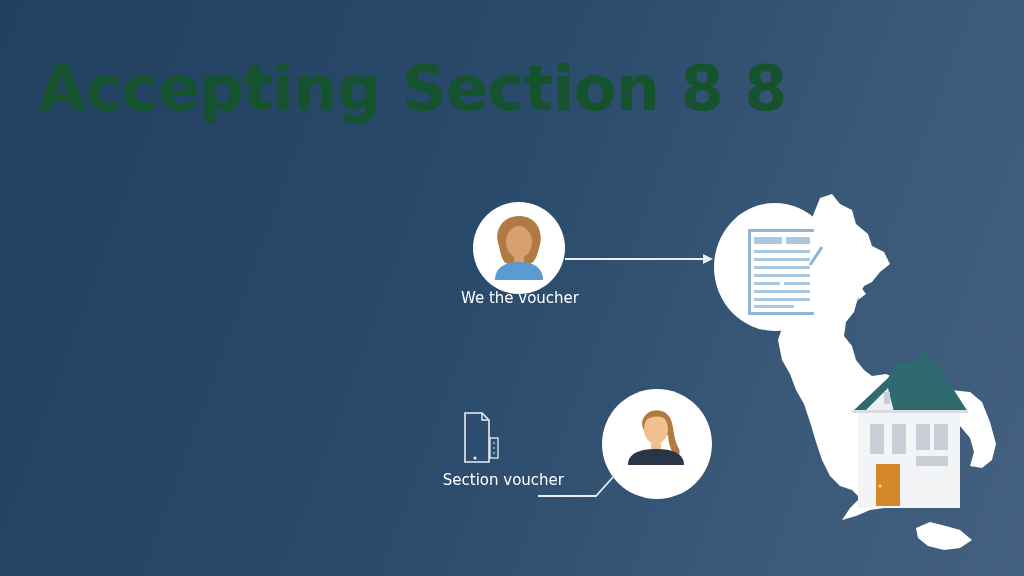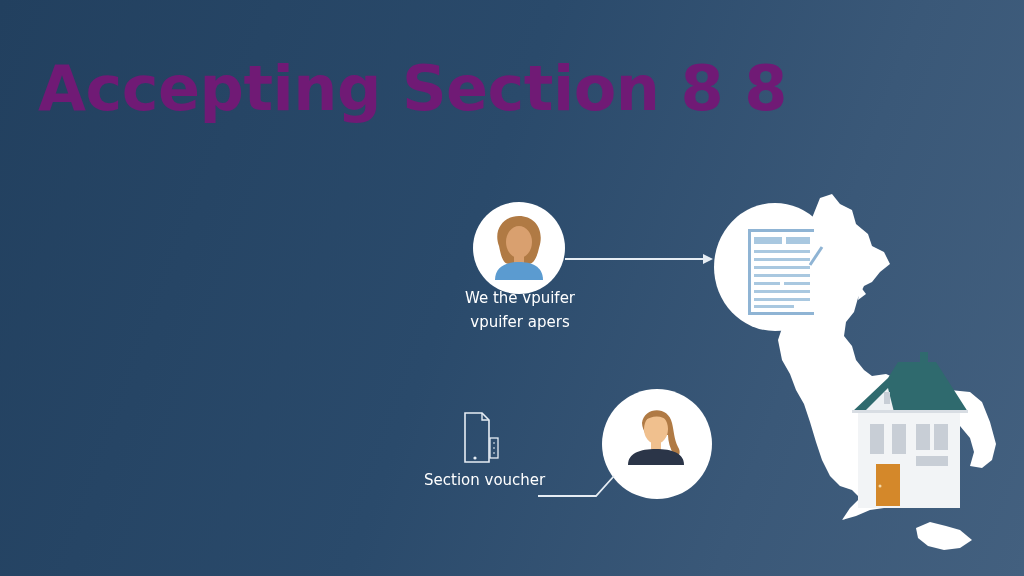--- a/index.html
+++ b/index.html
@@ -3,21 +3,21 @@
 <meta charset="utf-8">
 <style>
   html, body { margin: 0; padding: 0; }
   body {
     width: 1024px; height: 576px; overflow: hidden; position: relative;
     background: linear-gradient(110deg, #22405f 0%, #2a4a6b 45%, #3a5878 75%, #43607f 100%);
     font-family: "Liberation Sans", sans-serif;
   }
   .title {
     position: absolute; left: 38px; top: 52px;
-    font-size: 62px; font-weight: bold; color: #701a75; letter-spacing: -0.5px;
+    font-size: 62px; font-weight: bold; color: #14532d; letter-spacing: -0.5px;
     font-family: "DejaVu Sans", sans-serif;
   }
   .circle {
     position: absolute; border-radius: 50%; background: #ffffff; overflow: hidden;
   }
   .label {
     position: absolute; color: #ffffff; font-size: 15px; text-align: center; line-height: 24px;
     font-family: "DejaVu Sans", sans-serif;
   }
   svg { position: absolute; }
@@ -36,22 +36,21 @@
 <div class="circle" style="left:473px;top:202px;width:92px;height:92px;">
   <svg style="left:0;top:0;" width="92" height="92" viewBox="0 0 92 92">
     <path d="M26 44 C20 28 30 14 46 14 C62 14 72 28 66 46 C64 56 60 62 56 62 L36 62 C30 62 28 54 26 44 Z" fill="#b07a44"></path>
     <ellipse cx="46" cy="40" rx="13" ry="16" fill="#d9a06f"></ellipse>
     <rect x="41" y="52" width="10" height="10" fill="#d9a06f"></rect>
     <path d="M22 78 C22 64 34 60 46 60 C58 60 70 64 70 78 Z" fill="#5b9bd0"></path>
   </svg>
 </div>
 
 <div class="label" style="left:440px;top:286px;width:160px;">
-  <div>We the vpuifer</div>
-  <div>vpuifer apers</div>
+  <div>We the voucher</div>
 </div>
 
 <svg style="left:565px;top:252px;" width="150" height="14" viewBox="0 0 150 14">
   <line x1="0" y1="7" x2="140" y2="7" stroke="#e6edf4" stroke-width="2"></line>
   <path d="M138 2 L148 7 L138 12 Z" fill="#e6edf4"></path>
 </svg>
 
 <div class="circle" style="left:714px;top:203px;width:122px;height:128px;">
   <svg style="left:0;top:0;" width="122" height="128" viewBox="0 0 122 128">
     <rect x="34" y="26" width="66" height="3" fill="#8fb4d4"></rect>
@@ -101,19 +100,19 @@
 <svg style="left:462px;top:410px;" width="42" height="56" viewBox="0 0 42 56">
   <path d="M3 3 L20 3 L27 10 L27 52 L3 52 Z" fill="none" stroke="#e6edf4" stroke-width="1.6"></path>
   <path d="M20 3 L20 10 L27 10" fill="none" stroke="#e6edf4" stroke-width="1.4"></path>
   <circle cx="13" cy="48" r="1.6" fill="#e6edf4"></circle>
   <rect x="28" y="28" width="8" height="20" fill="none" stroke="#e6edf4" stroke-width="1.3"></rect>
   <line x1="31" y1="33" x2="33" y2="33" stroke="#e6edf4" stroke-width="1"></line>
   <line x1="31" y1="38" x2="33" y2="38" stroke="#e6edf4" stroke-width="1"></line>
   <line x1="31" y1="43" x2="33" y2="43" stroke="#e6edf4" stroke-width="1"></line>
 </svg>
 
-<div class="label" style="left:410px;top:468px;width:140px;text-align:left;padding-left:14px;">
+<div class="label" style="left:410px;top:468px;width:140px;text-align:right;padding-left:14px;">
   <div>Section voucher</div>
 </div>
 
 <svg style="left:538px;top:474px;" width="84" height="26" viewBox="0 0 84 26">
   <polyline points="0,22 58,22 76,2" fill="none" stroke="#e6edf4" stroke-width="1.8"></polyline>
 </svg>
 
 </body></html>

